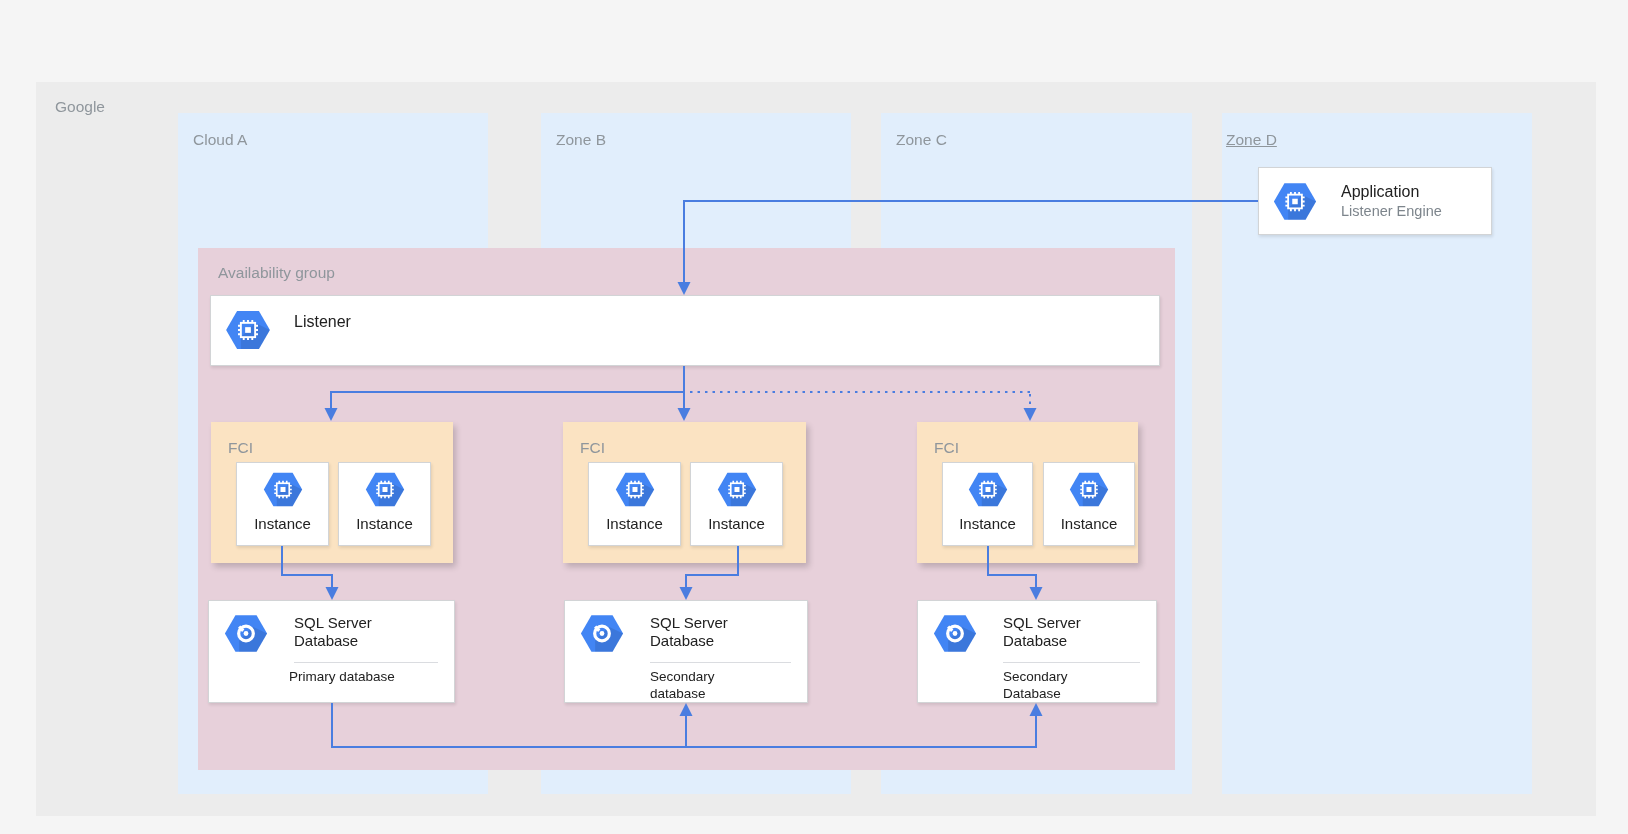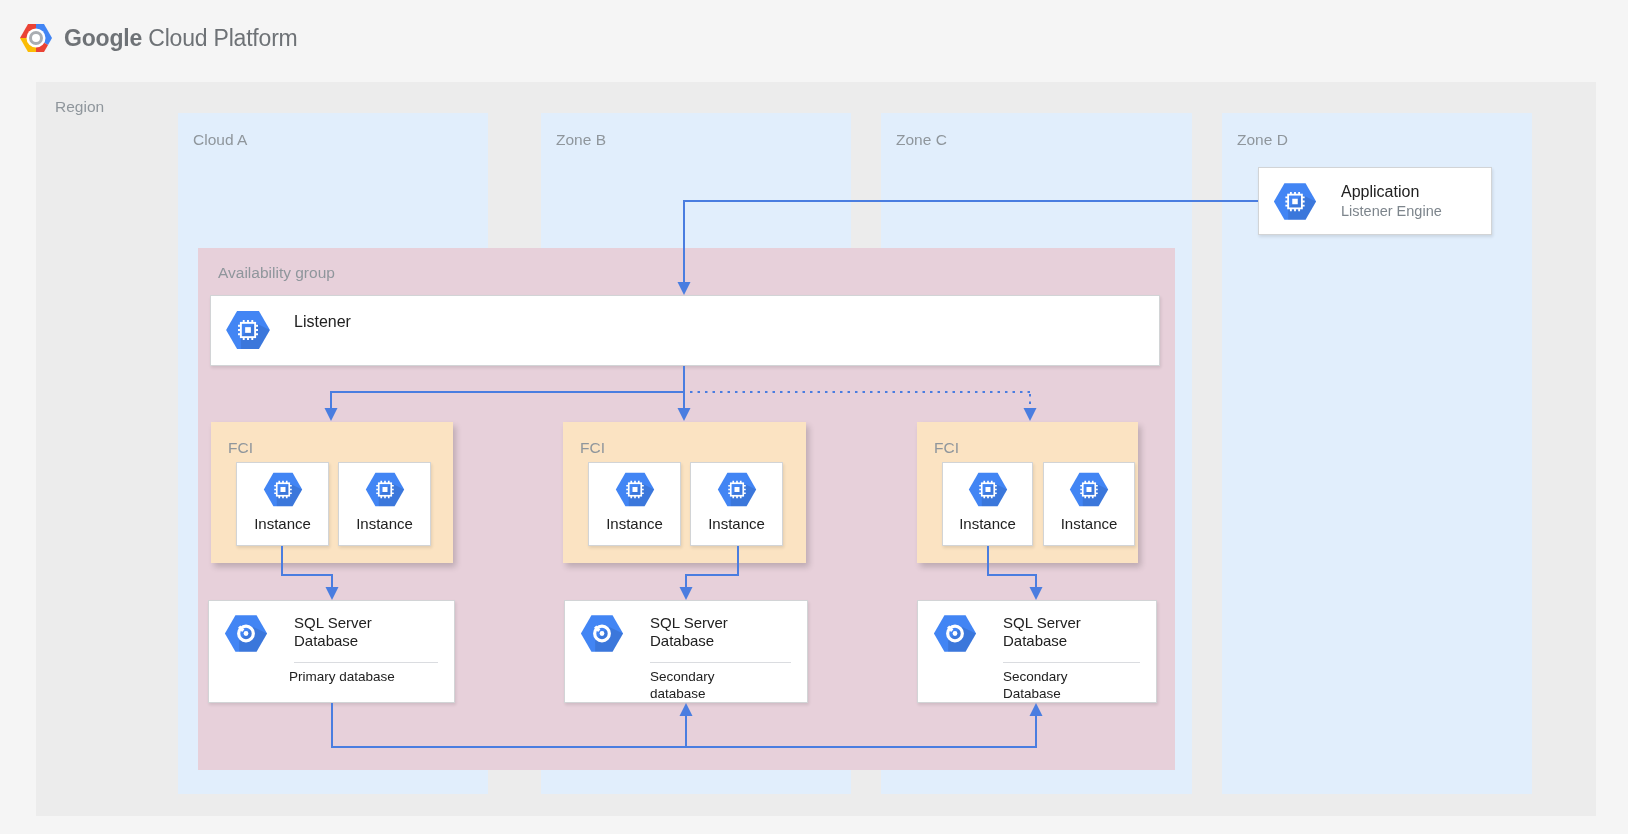--- a/index.html
+++ b/index.html
@@ -25,47 +25,36 @@
   .conn{stroke:var(--arrow-blue,#4a7de0);stroke-width:2;fill:none;}
   .dotted{stroke-dasharray:2.5 5;}
   .head{fill:var(--arrow-blue,#4a7de0);}
   [data-icon]{display:inline-block;line-height:0;}
 </style>
 </head>
 <body>
 
 <div id="canvas">
 
-  <div class="logo-wrap">
-    <span data-icon="logo"><svg width="36" height="32" viewBox="0 0 36 32">
-    <polygon points="2,16 10,2 18,2 18,16" fill="#ea4335"></polygon>
-    <polygon points="18,2 26,2 34,16 30,23 18,16" fill="#4285f4"></polygon>
-    <polygon points="30,23 26,30 18,30 18,16" fill="#ea4335"></polygon>
-    <polygon points="18,30 10,30 2,16 18,16" fill="#fbbc05"></polygon>
-    <circle cx="18" cy="16" r="9.5" fill="#fff"></circle>
-    <circle cx="18" cy="16" r="5.5" fill="#fff" stroke="#a9adb2" stroke-width="3"></circle>
-        </svg></span>
-    <span class="logo-text"><span class="b">Google</span> <span>Cloud Platform</span></span>
-  </div>
 
   <div class="abs region" style="left:36px;top:82px;width:1560px;height:734px;">
-    <div class="panel-label abs" style="left:19px;top:16px;">Region</div>
+    <div class="panel-label abs" style="left:19px;top:16px;">Google</div>
   </div>
 
   <div class="abs zone" style="left:178px;top:113px;width:310px;height:681px;">
     <div class="panel-label abs" style="left:15px;top:18px;">Cloud A</div>
   </div>
   <div class="abs zone" style="left:541px;top:113px;width:310px;height:681px;">
     <div class="panel-label abs" style="left:15px;top:18px;">Zone B</div>
   </div>
   <div class="abs zone" style="left:881px;top:113px;width:311px;height:681px;">
     <div class="panel-label abs" style="left:15px;top:18px;">Zone C</div>
   </div>
   <div class="abs zone" style="left:1222px;top:113px;width:310px;height:681px;">
-    <div class="panel-label abs" style="left:15px;top:18px;">Zone D</div>
+    <div class="panel-label abs" style="left:4px;top:18px;text-decoration:underline;">Zone D</div>
   </div>
 
   <div class="abs availability" style="left:198px;top:248px;width:977px;height:522px;">
     <div class="panel-label abs" style="left:20px;top:16px;">Availability group</div>
   </div>
 
   <div class="abs card" style="left:210px;top:295px;width:950px;height:71px;">
     <span class="abs" style="left:14px;top:14px;" data-icon="chip"><svg width="46" height="40" viewBox="0 0 48 42">
           <polygon points="12.5,1 35.5,1 47,21 35.5,41 12.5,41 1,21" fill="#4285f4"></polygon>
 <polygon points="31.5,13.5 47,21 35.5,41 16.5,41 16.5,28.5" fill="#000" opacity="0.10"></polygon>

